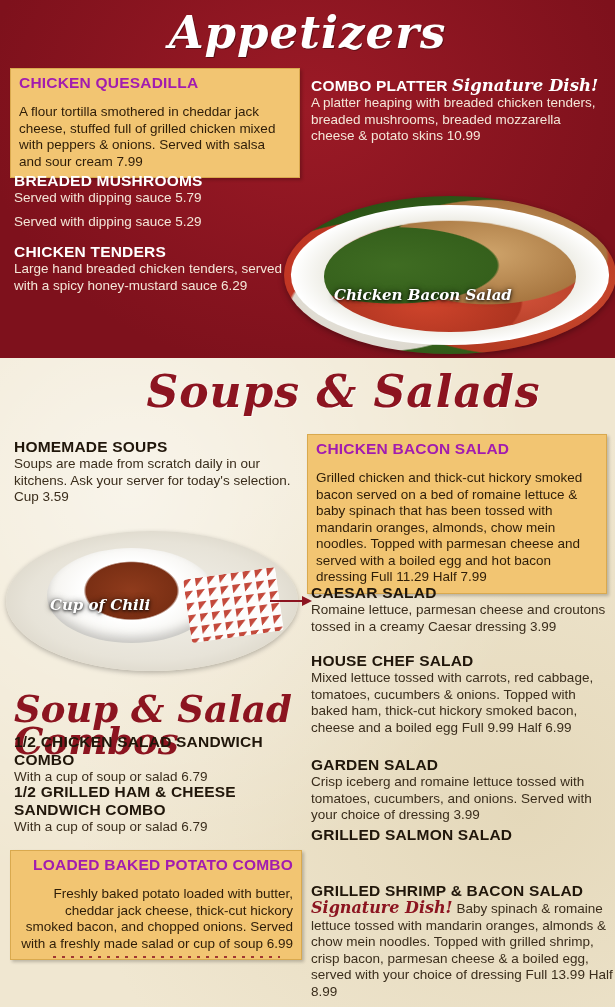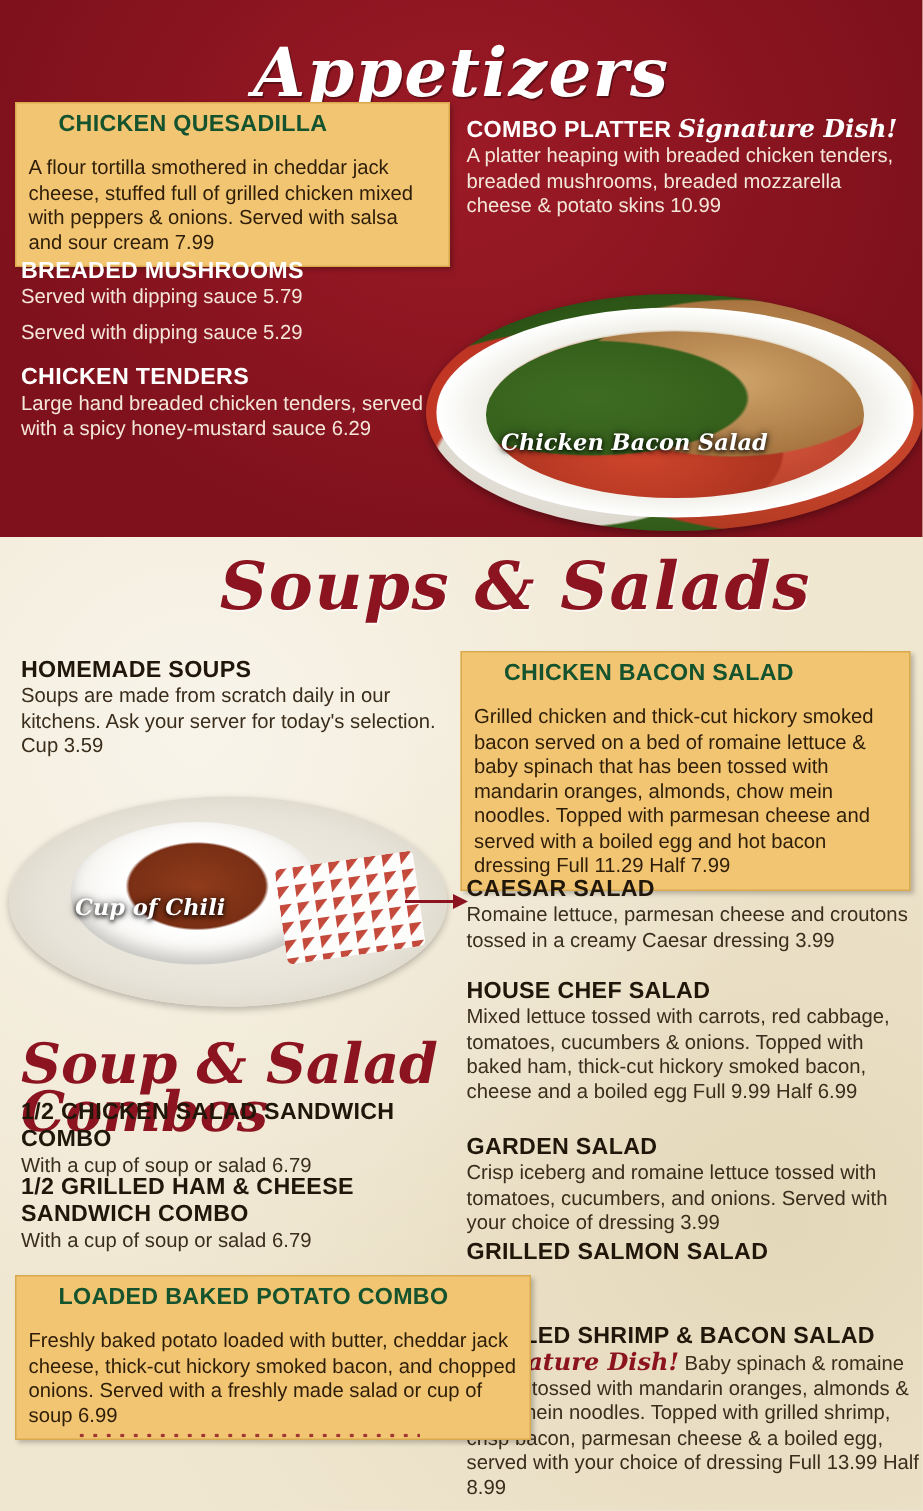--- a/index.html
+++ b/index.html
@@ -23,34 +23,34 @@
     font-family:"DejaVu Serif",serif;
     font-style:italic;
     font-weight:bold;
     color:#ffffff;
     text-align:center;
     letter-spacing:1px;
   }
   .appetizers .script-title{
     font-size:45px;
     line-height:54px;
-    padding-top:22px;
+    padding-top:6px;
     text-shadow:1px 1px 0 rgba(0,0,0,.35);
   }
 
   
   .hl{
     background:#f2c572;
     border:1px solid #d9a94e;
     color:#2b1a06;
     padding:5px 8px 7px 8px;
     box-sizing:border-box;
     box-shadow:2px 2px 3px rgba(0,0,0,.22);
   }
-  .hl .item-name{color:#14532d;margin-left:20px;}
+  .hl .item-name{color:#a21caf;}
   .hl .item-desc{color:#2e1d08;margin-top:12px;}
 
   .item-name{
     font-weight:bold;font-size:15.5px;line-height:18px;letter-spacing:.2px;
   }
   .item-desc{
     font-size:13.5px;line-height:16.5px;
   }
   .white .item-name{color:#ffffff;}
   .white .item-desc{color:#f4e6d8;}
@@ -174,21 +174,21 @@
   }
 
   
   .combo-title{
     position:absolute;left:14px;top:335px;width:290px;
     font-family:"DejaVu Serif",serif;font-style:italic;font-weight:bold;
     color:#8c1420;font-size:37px;line-height:32px;
   }
   #combo-chicken{left:14px;top:375px;width:296px;}
   #combo-ham{left:14px;top:425px;width:296px;}
-  #combo-potato{left:10px;top:492px;width:344px;}
+  #combo-potato{left:10px;top:492px;width:292px;text-align:right;}
 
   .dots{
     position:absolute;left:50px;top:596px;width:230px;height:6px;
     background-image:radial-gradient(circle, #8c1420 1.2px, rgba(0,0,0,0) 1.4px);
     background-size:9px 6px;
     opacity:.8;
   }
 </style>
 </head>
 <body>

